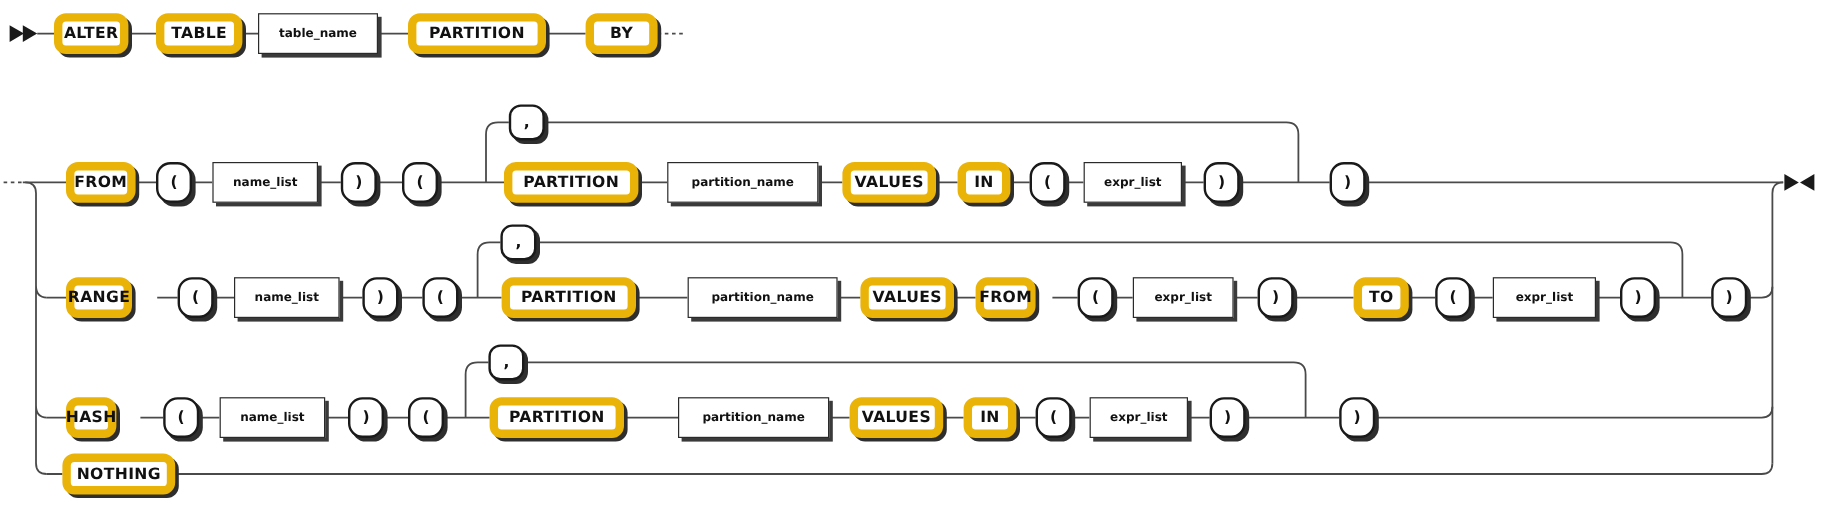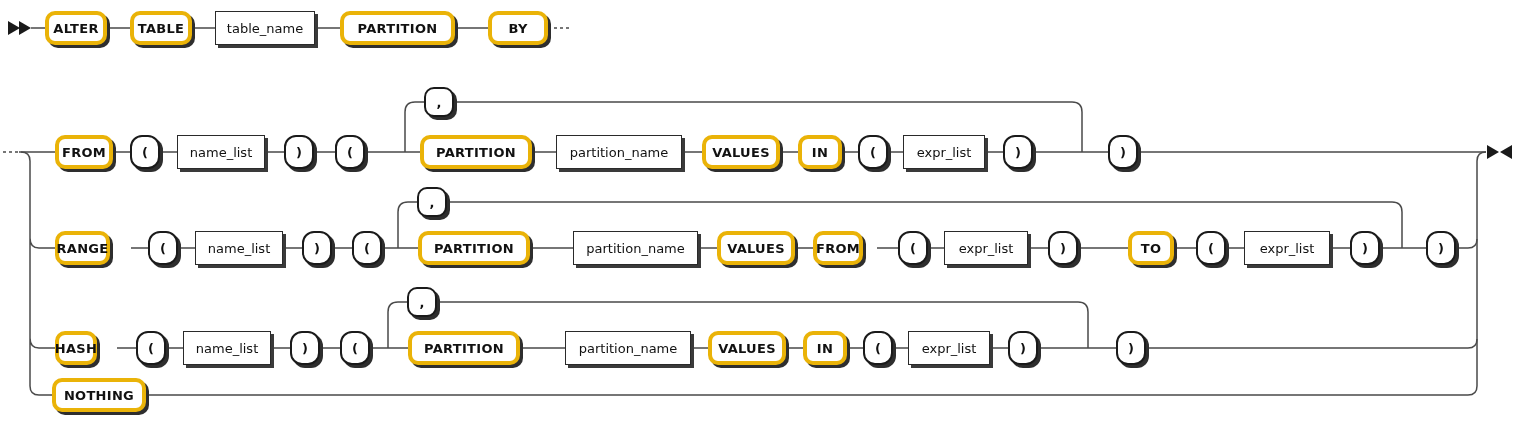--- a/index.html
+++ b/index.html
@@ -15,21 +15,21 @@
     position:absolute;
     height:34px;
     box-sizing:border-box;
     background:#ffffff;
     display:flex;align-items:center;justify-content:center;
     color:#111111;
     z-index:2;
     white-space:nowrap;
   }
   .kw{
-    border:4px solid #eab308;
+    border:7px solid #eab308;
     border-radius:10px;
     box-shadow:3px 3px 0 0 #2e2e2e;
     font-weight:bold;
     font-size:13px;
     letter-spacing:0.3px;
   }
   .paren{
     border:2px solid #1a1a1a;
     border-radius:12px;
     box-shadow:3px 3px 0 0 #2e2e2e;
@@ -41,22 +41,22 @@
     border-radius:10px;
     box-shadow:3px 3px 0 0 #2e2e2e;
     font-weight:bold;
     font-size:13px;
     height:30px;
   }
   .nt{
     border:1.5px solid #2a2a2a;
     border-radius:0;
     box-shadow:3px 3px 0 0 #3a3a3a;
-    font-weight:normal;
-    font-size:13px;
+    font-weight:bold;
+    font-size:10px;
   }
 </style>
 </head>
 <body>
 
 <div class="stage">
 
   <svg class="wires" width="1522" height="424" viewBox="0 0 1522 424" fill="none" stroke="#4a4a4a" stroke-width="1.5">
 
     <g fill="#1a1a1a" stroke="none">
@@ -83,21 +83,21 @@
 
     <path d="M1477,386 V161 Q1477,152 1486,152"></path>
 
     <g fill="#1a1a1a" stroke="none">
       <polygon points="1487,145 1487,159 1499,152"></polygon>
       <polygon points="1512,145 1512,159 1500,152"></polygon>
     </g>
   </svg>
 
   <div class="node kw" style="left:45px;top:11px;width:62px">ALTER</div>
-  <div class="node kw" style="left:130px;top:11px;width:62px">TABLE</div>
+  <div class="node kw" style="left:130px;top:11px;width:72px">TABLE</div>
   <div class="node nt" style="left:215px;top:11px;width:100px">table_name</div>
   <div class="node kw" style="left:340px;top:11px;width:115px">PARTITION</div>
   <div class="node kw" style="left:488px;top:11px;width:60px">BY</div>
 
   <div class="node kw" style="left:55px;top:135px;width:58px">FROM</div>
   <div class="node paren" style="left:130px;top:135px;width:30px">(</div>
   <div class="node nt" style="left:177px;top:135px;width:88px">name_list</div>
   <div class="node paren" style="left:284px;top:135px;width:30px">)</div>
   <div class="node paren" style="left:335px;top:135px;width:30px">(</div>
   <div class="node comma" style="left:424px;top:87px;width:30px">,</div>

